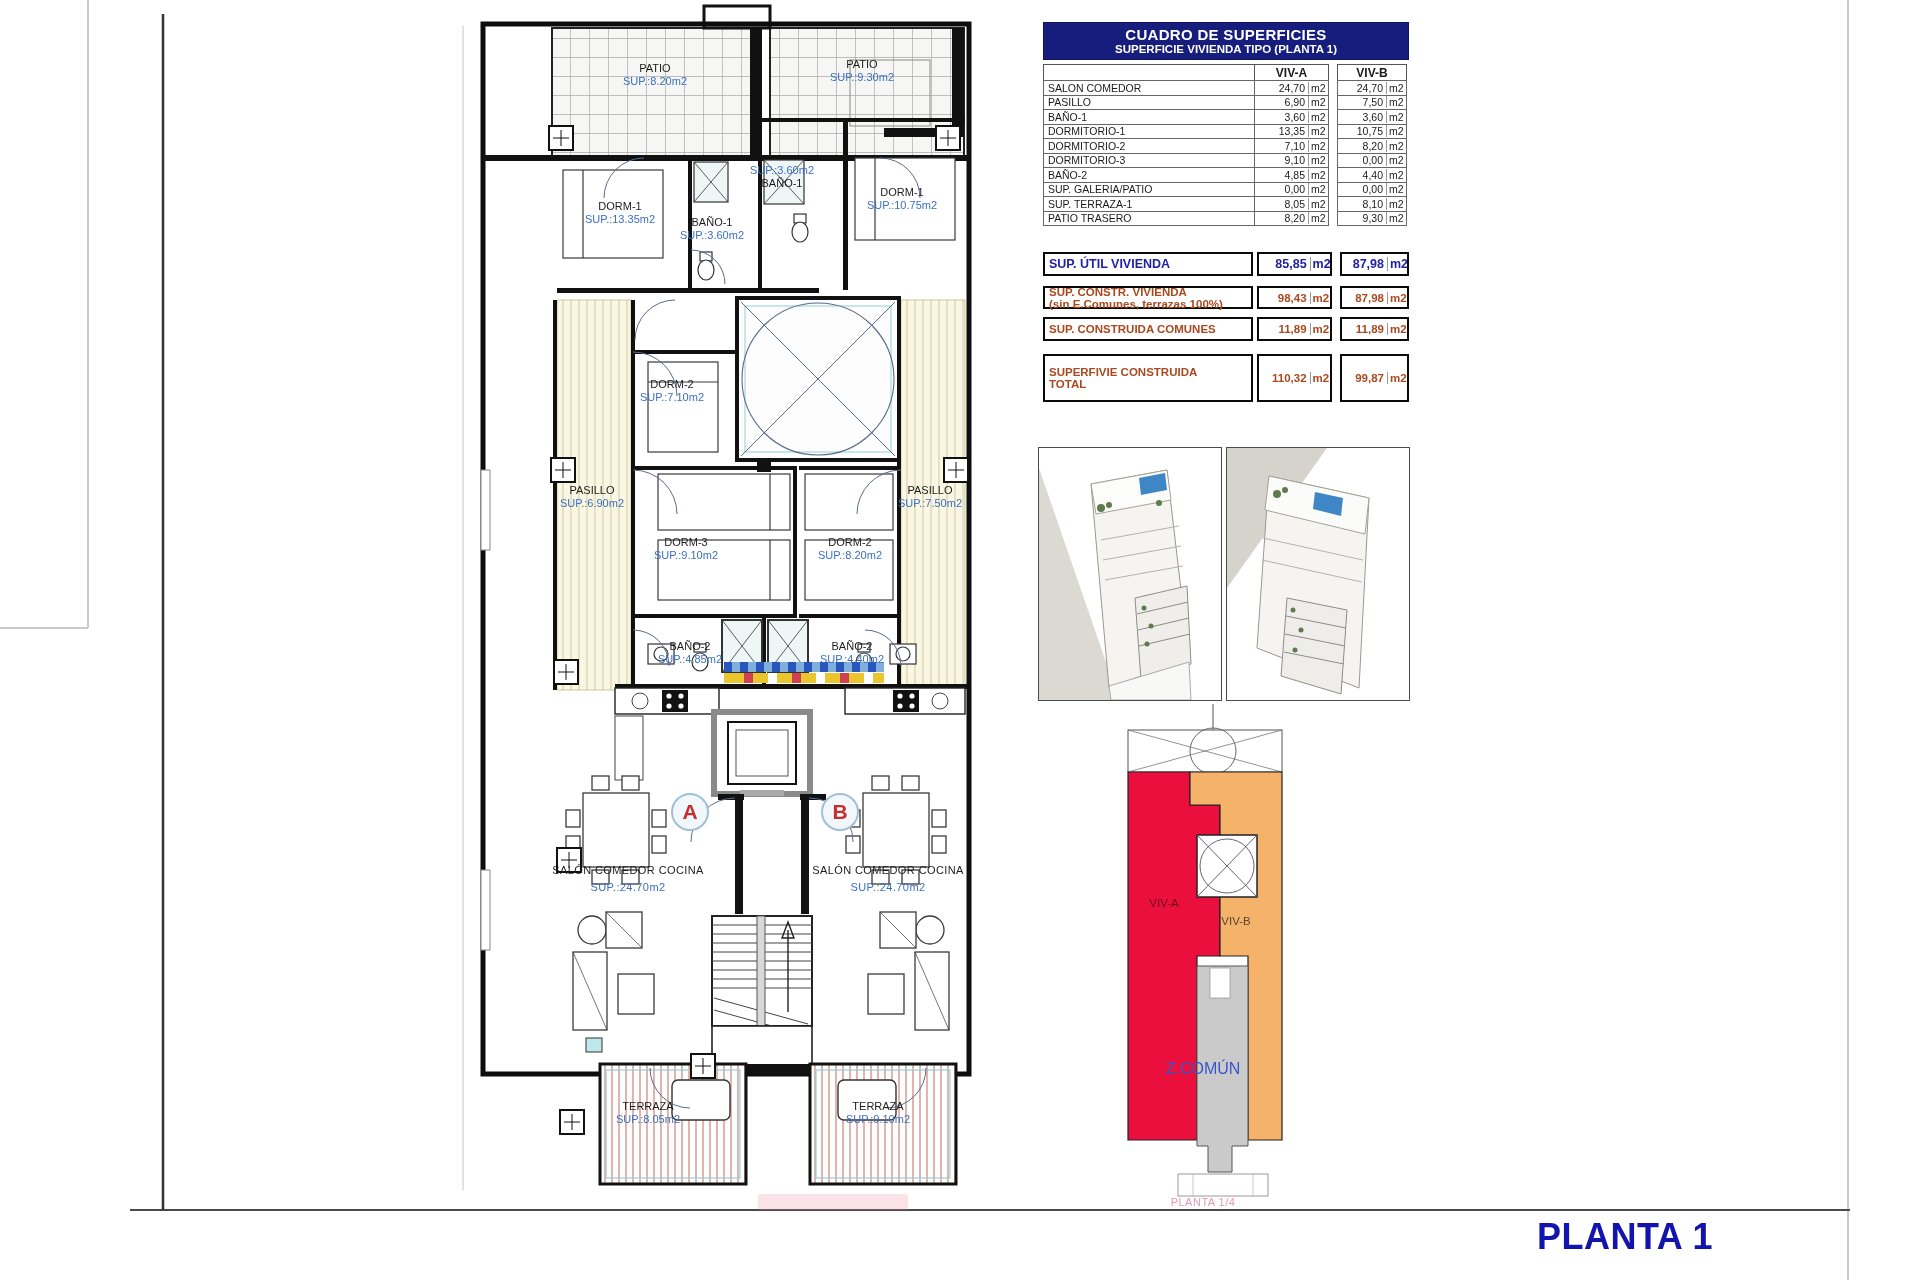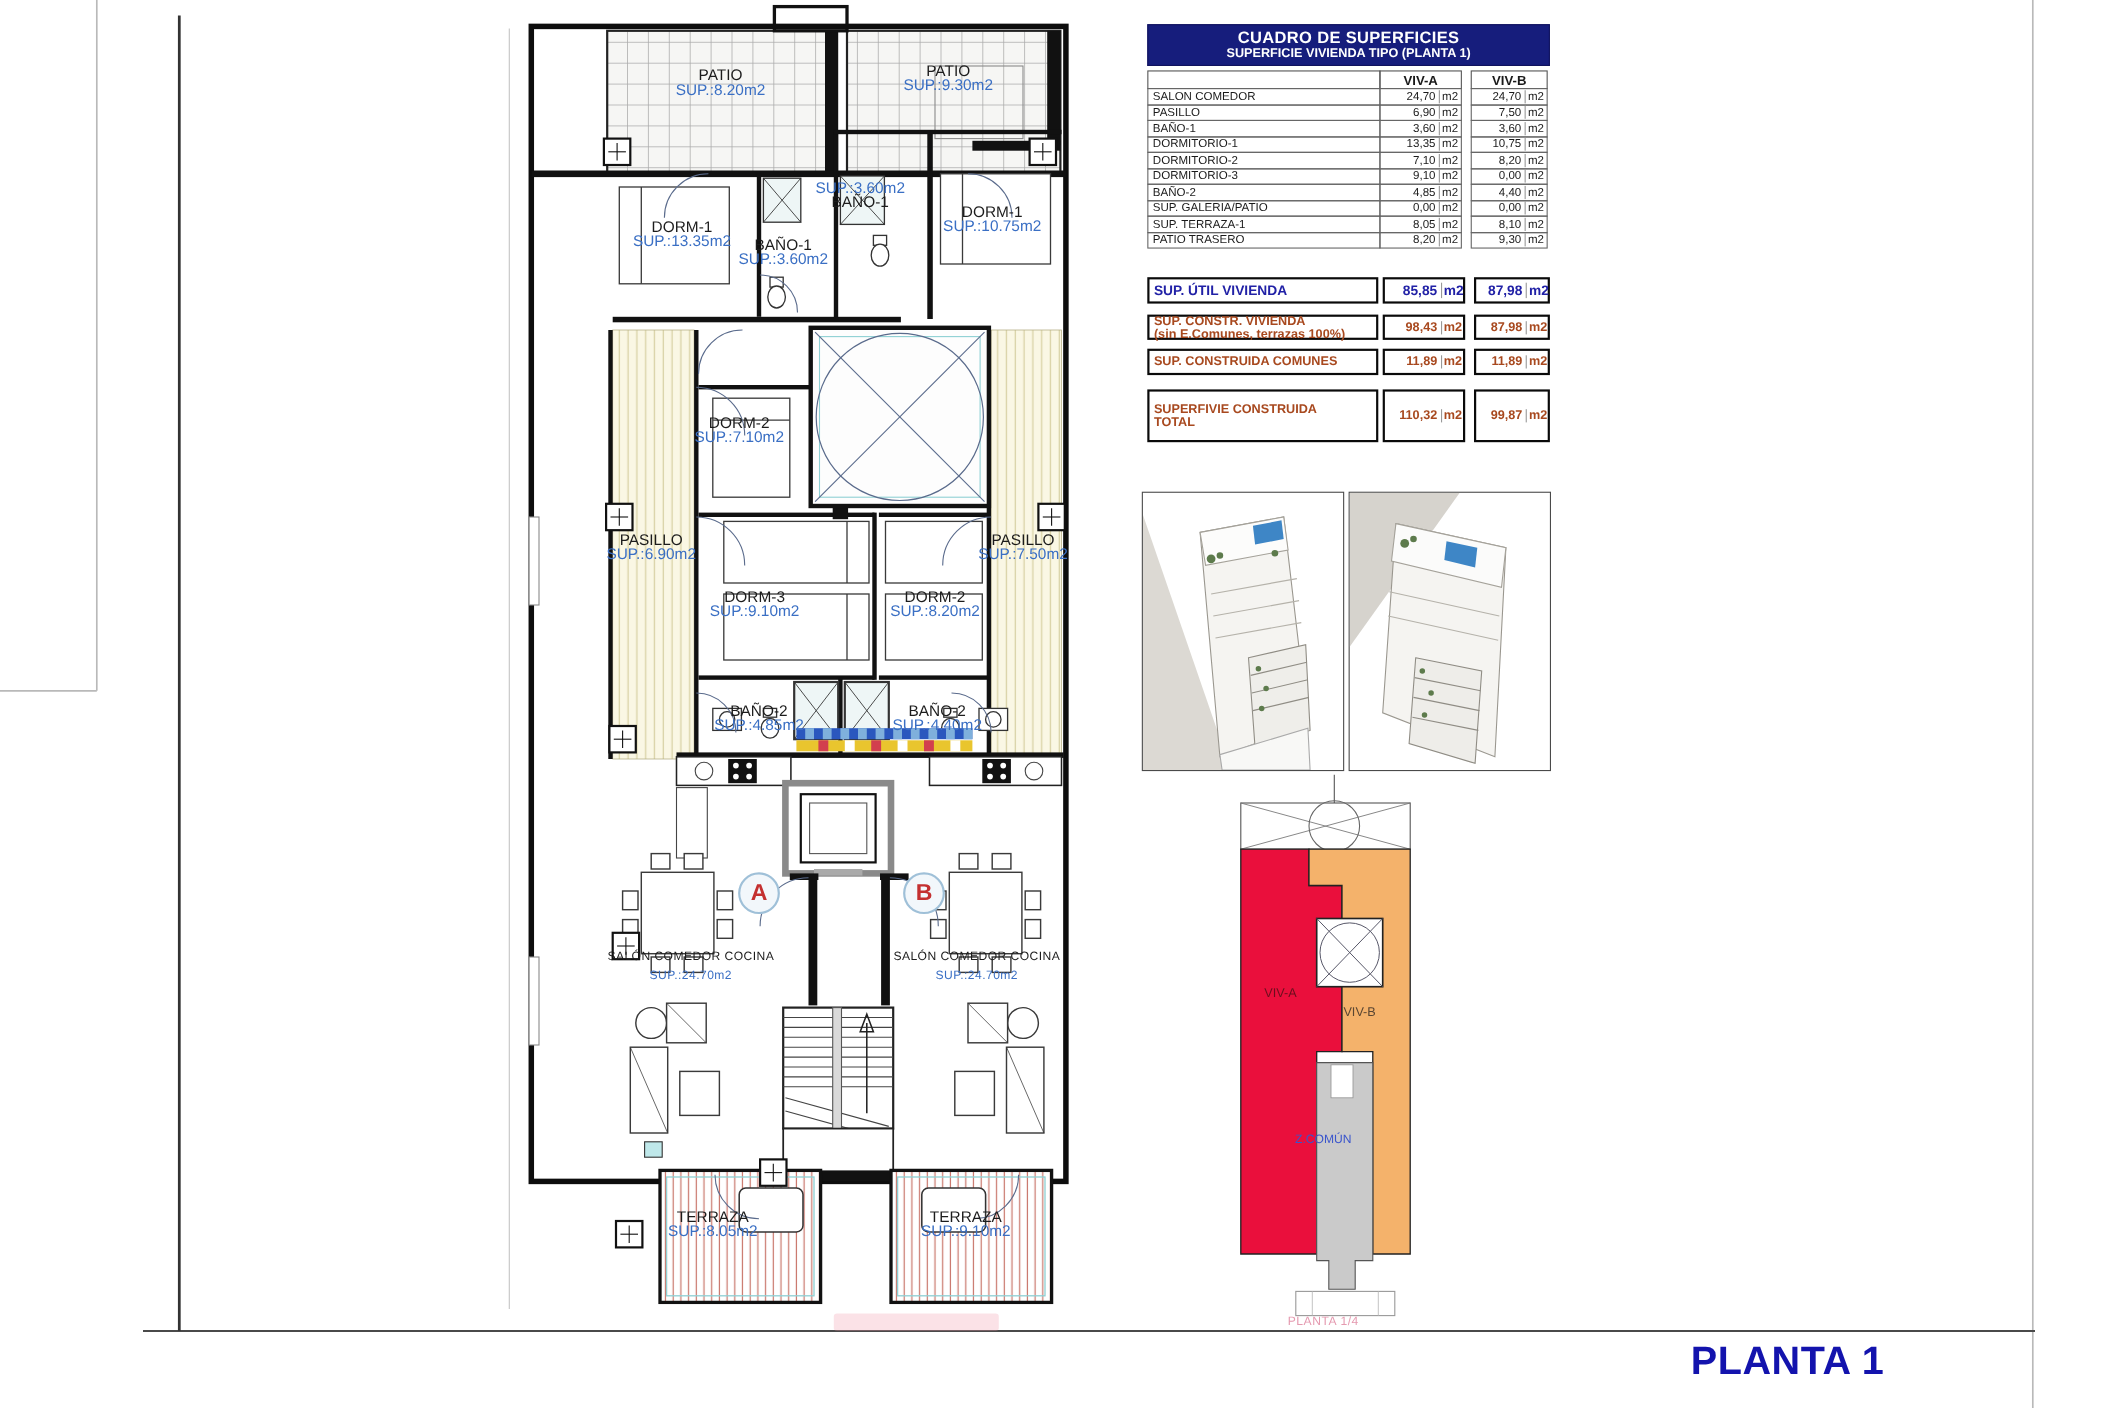--- a/index.html
+++ b/index.html
@@ -3,21 +3,21 @@
 <meta charset="utf-8">
 <style>
   html,body{margin:0;padding:0;background:#e9e9e9;}
   .page{position:relative;width:1920px;height:1280px;background:#ffffff;overflow:hidden;
         font-family:"Liberation Sans",sans-serif;}
   .abs{position:absolute;}
   svg{display:block;}
 
   
   .plabel{position:absolute;transform:translateX(-50%);text-align:center;line-height:13px;
-          font-size:14px;white-space:nowrap;}
+          font-size:11px;white-space:nowrap;}
   .plabel .nm{color:#1c1c1c;display:block;}
   .plabel .sp{color:#3a6fc4;display:block;}
   .plabel.wide{font-size:11px;line-height:17px;letter-spacing:.4px;}
   .badge{position:absolute;width:34px;height:34px;margin-left:-17px;border:2px solid #9fc0d8;
          border-radius:50%;background:#f2f7fb;color:#c43030;font-weight:bold;font-size:21px;
          display:flex;align-items:center;justify-content:center;}
 
   
   .stable{position:absolute;left:1043px;top:22px;width:366px;font-size:10.5px;color:#1a1a1a;}
   .thead{box-sizing:border-box;border:1px solid #11135e;background:#161d7c;color:#fff;
@@ -653,19 +653,19 @@
     <rect x="79" y="131" width="60" height="62" fill="#fff" stroke="#222" stroke-width="1.5"></rect>
     <line x1="79" y1="131" x2="139" y2="193" stroke="#556" stroke-width=".9"></line>
     <line x1="139" y1="131" x2="79" y2="193" stroke="#556" stroke-width=".9"></line>
     <circle cx="109" cy="162" r="27" fill="none" stroke="#556" stroke-width=".9"></circle>
     <rect x="60" y="470" width="90" height="22" fill="#fff" stroke="#999" stroke-width="1"></rect>
     <line x1="75" y1="470" x2="75" y2="492" stroke="#bbb" stroke-width=".8"></line>
     <line x1="135" y1="470" x2="135" y2="492" stroke="#bbb" stroke-width=".8"></line>
   </svg>
   <div class="kplabel" style="left:1164px;top:897px;color:#6b0f1e">VIV-A</div>
   <div class="kplabel" style="left:1236px;top:915px;color:#5a4632">VIV-B</div>
-  <div class="kplabel" style="left:1203px;top:1030px;color:#3a55cc;font-size:11px">Z.COMÚN</div>
+  <div class="kplabel" style="left:1203px;top:1060px;color:#3a55cc;font-size:16px">Z.COMÚN</div>
   <div class="kcaption">PLANTA 1/4</div>
 
   <div class="planta-title">PLANTA 1</div>
   <div class="watermark"></div>
 
 </div>
 
 </body></html>

